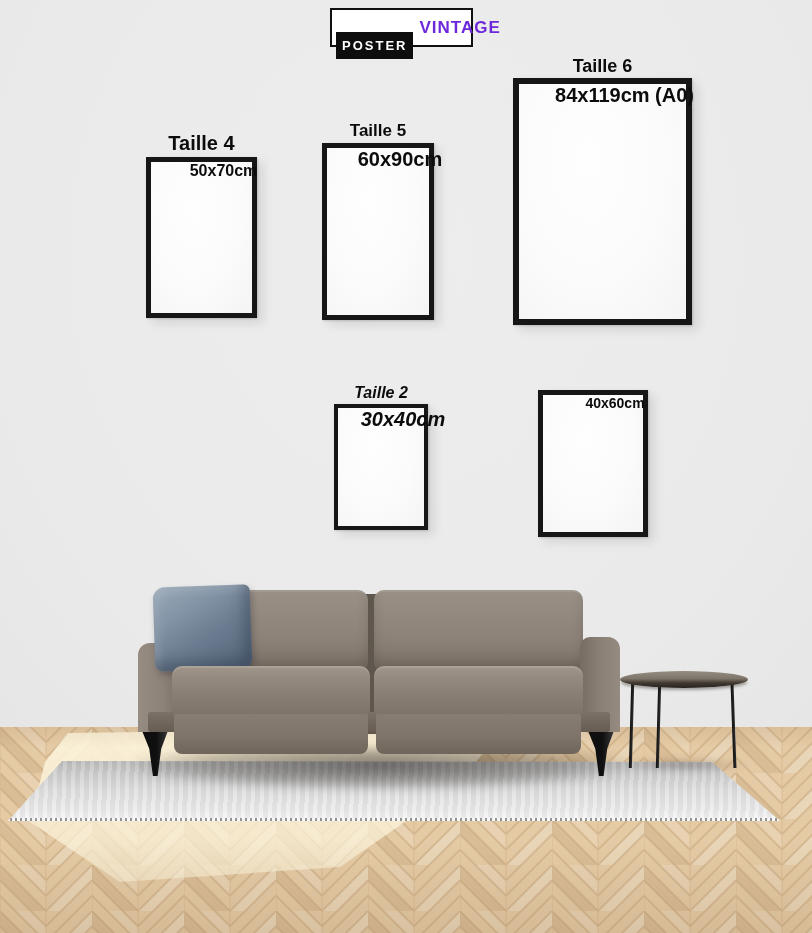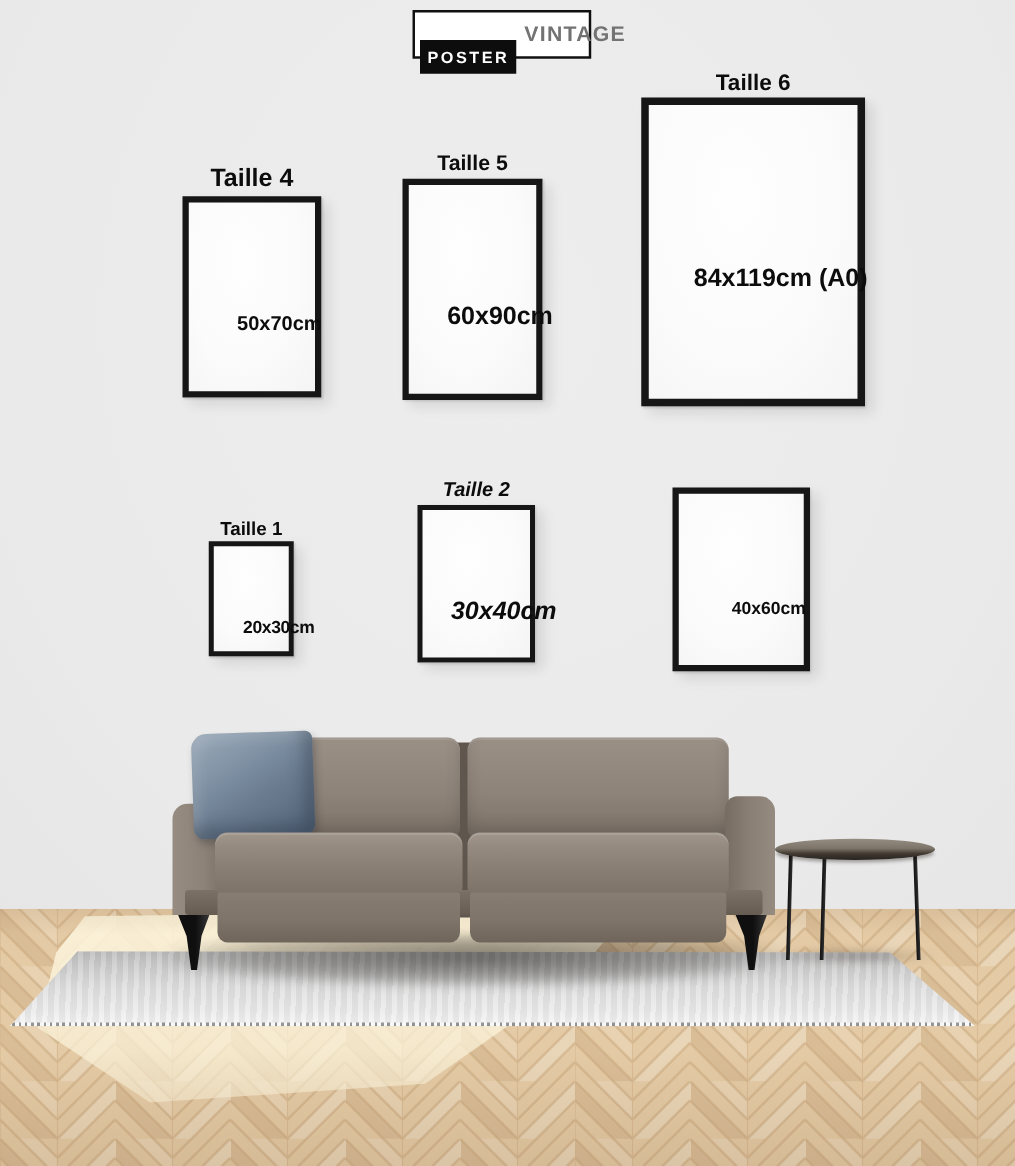--- a/index.html
+++ b/index.html
@@ -7,29 +7,29 @@
          background:#ebebeb;font-family:"Liberation Sans","DejaVu Sans",sans-serif;}
   
   .wall{position:absolute;left:0;top:0;width:812px;height:727px;
         background:radial-gradient(ellipse at 50% 35%, #ededed 0%, #eaeaea 70%, #e6e6e6 100%);z-index:0;}
   
   .logo{position:absolute;left:330px;top:8px;width:143px;height:39px;z-index:10;
         background:#ffffff;border:2px solid #101010;box-sizing:border-box;
         display:flex;align-items:center;padding:0 4px;}
   .logo-badge{background:#0d0d0d;color:#ffffff;height:27px;display:flex;align-items:center;
         padding:0 6px;font-weight:bold;font-size:13px;letter-spacing:2px;margin-top:36px;}
-  .logo-vintage{color:#737373;font-weight:bold;font-size:17px;letter-spacing:1px;padding-left:6px;}
+  .logo-vintage{color:#6d28d9;font-weight:bold;font-size:17px;letter-spacing:1px;padding-left:6px;}
   
   .frame{position:absolute;background:radial-gradient(ellipse at 42% 32%, #fefefe 0%, #fbfbfb 55%, #f4f4f4 100%);
          border-style:solid;border-color:#161616;box-sizing:border-box;z-index:9;
-         display:flex;align-items:center;justify-content:center;
+         display:flex;justify-content:center;
          box-shadow:6px 5px 10px rgba(0,0,0,.10), 1px 1px 2px rgba(0,0,0,.14);padding-left:44px;}
   .frame-label{position:absolute;left:-40px;right:-40px;bottom:100%;margin-bottom:7px;
          text-align:center;font-weight:bold;color:#0c0c0c;}
-  .frame-size{font-weight:bold;color:#0c0c0c;white-space:nowrap;margin-top:44px;}
+  .frame-size{font-weight:bold;color:#0c0c0c;white-space:nowrap;}
   .fr0{left:146px;top:157px;width:111px;height:161px;border-width:5px;}
   .fr0 .frame-size{font-size:16px;} .fr0 .frame-label{font-size:20px;}
   .fr1{left:322px;top:143px;width:112px;height:177px;border-width:5px;}
   .fr1 .frame-size{font-size:20px;} .fr1 .frame-label{font-size:17px;}
   .fr2{left:513px;top:78px;width:179px;height:247px;border-width:6px;}
   .fr2 .frame-size{font-size:20px;} .fr2 .frame-label{font-size:18px;}
   .fr3{left:167px;top:433px;width:68px;height:92px;border-width:4px;}
   .fr3 .frame-size{font-size:14px;letter-spacing:-.3px;} .fr3 .frame-label{font-size:15px;margin-bottom:5px;}
   .fr4{left:334px;top:404px;width:94px;height:126px;border-width:4px;font-style:italic;}
   .fr4 .frame-size{font-size:20px;} .fr4 .frame-label{font-size:16px;margin-bottom:6px;}
@@ -116,24 +116,20 @@
   </div>
   <div class="frame fr1">
     <div class="frame-label">Taille 5</div>
     <div class="frame-size">60x90cm</div>
   </div>
   <div class="frame fr2">
     <div class="frame-label">Taille 6</div>
     <div class="frame-size">84x119cm (A0)</div>
   </div>
 
-  <div class="frame fr3">
-    <div class="frame-label">Taille 1</div>
-    <div class="frame-size">20x30cm</div>
-  </div>
   <div class="frame fr4">
     <div class="frame-label">Taille 2</div>
     <div class="frame-size">30x40cm</div>
   </div>
   <div class="frame fr5">
     <div class="frame-size">40x60cm</div>
   </div>
 
   <div class="floor">
     <svg width="812" height="206">

